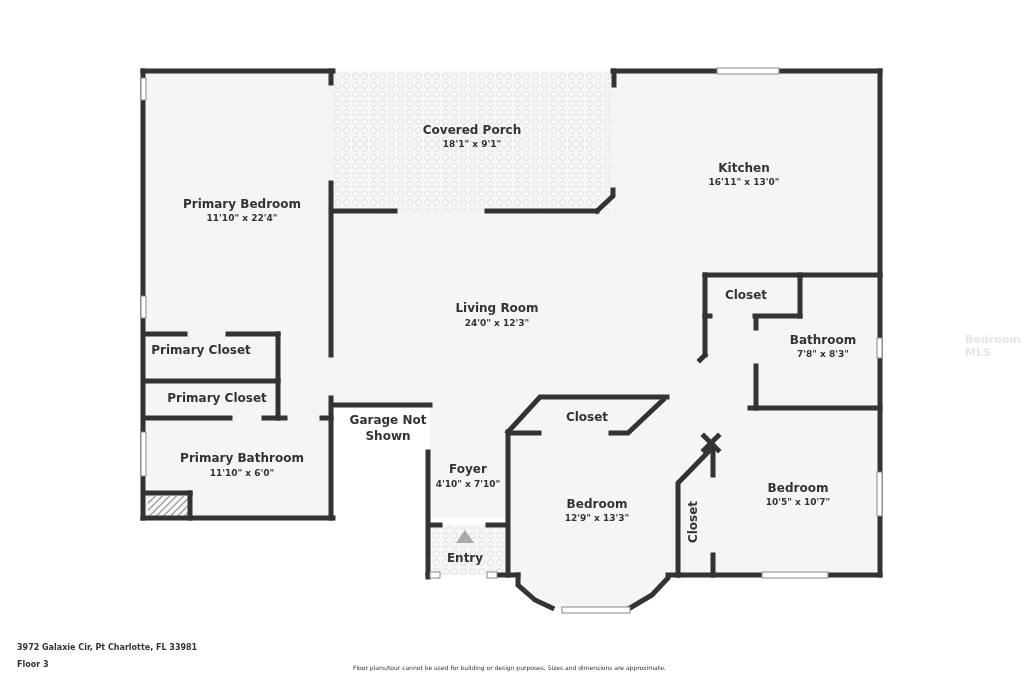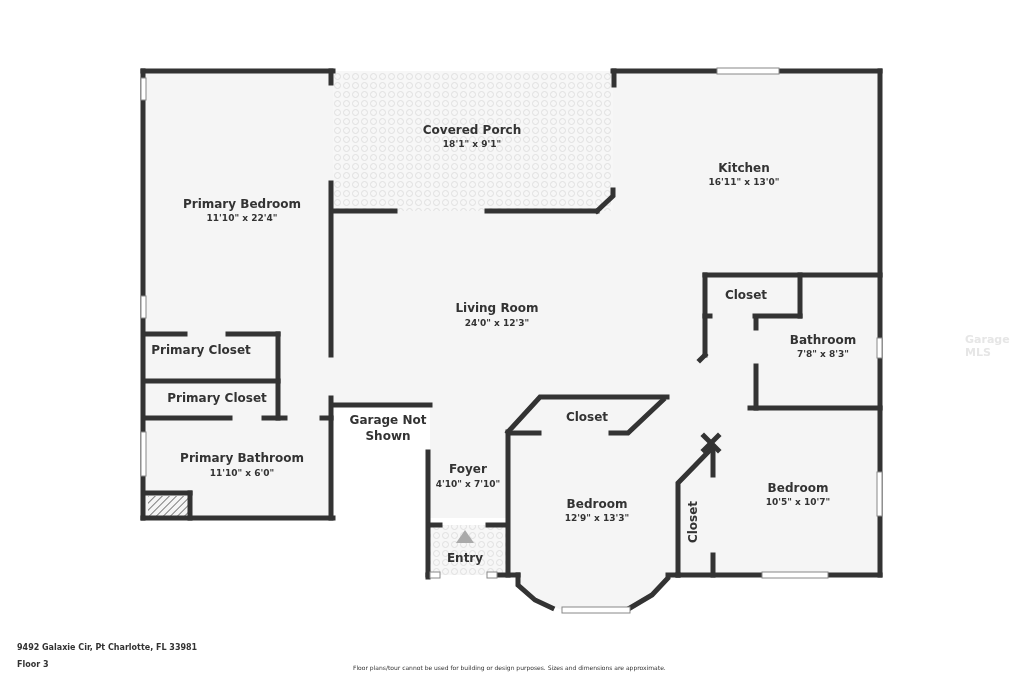--- a/index.html
+++ b/index.html
@@ -151,16 +151,16 @@
     <text class="lbl name" x="597" y="508">Bedroom</text>
     <text class="lbl dim" x="597" y="521">12'9" x 13'3"</text>
 
     <text class="lbl name" x="0" y="0" transform="translate(697,522) rotate(-90)">Closet</text>
 
     <text class="lbl name" x="798" y="492">Bedroom</text>
     <text class="lbl dim" x="798" y="505">10'5" x 10'7"</text>
   </g>
 </svg>
 
-<div class="watermark">Garage MLS</div>
-<div class="footer-addr">9492 Galaxie Cir, Pt Charlotte, FL 33981</div>
+<div class="watermark">Bedroom MLS</div>
+<div class="footer-addr">3972 Galaxie Cir, Pt Charlotte, FL 33981</div>
 <div class="footer-floor">Floor 3</div>
 <div class="footer-disc">Floor plans/tour cannot be used for building or design purposes. Sizes and dimensions are approximate.</div>
 
 </body></html>

